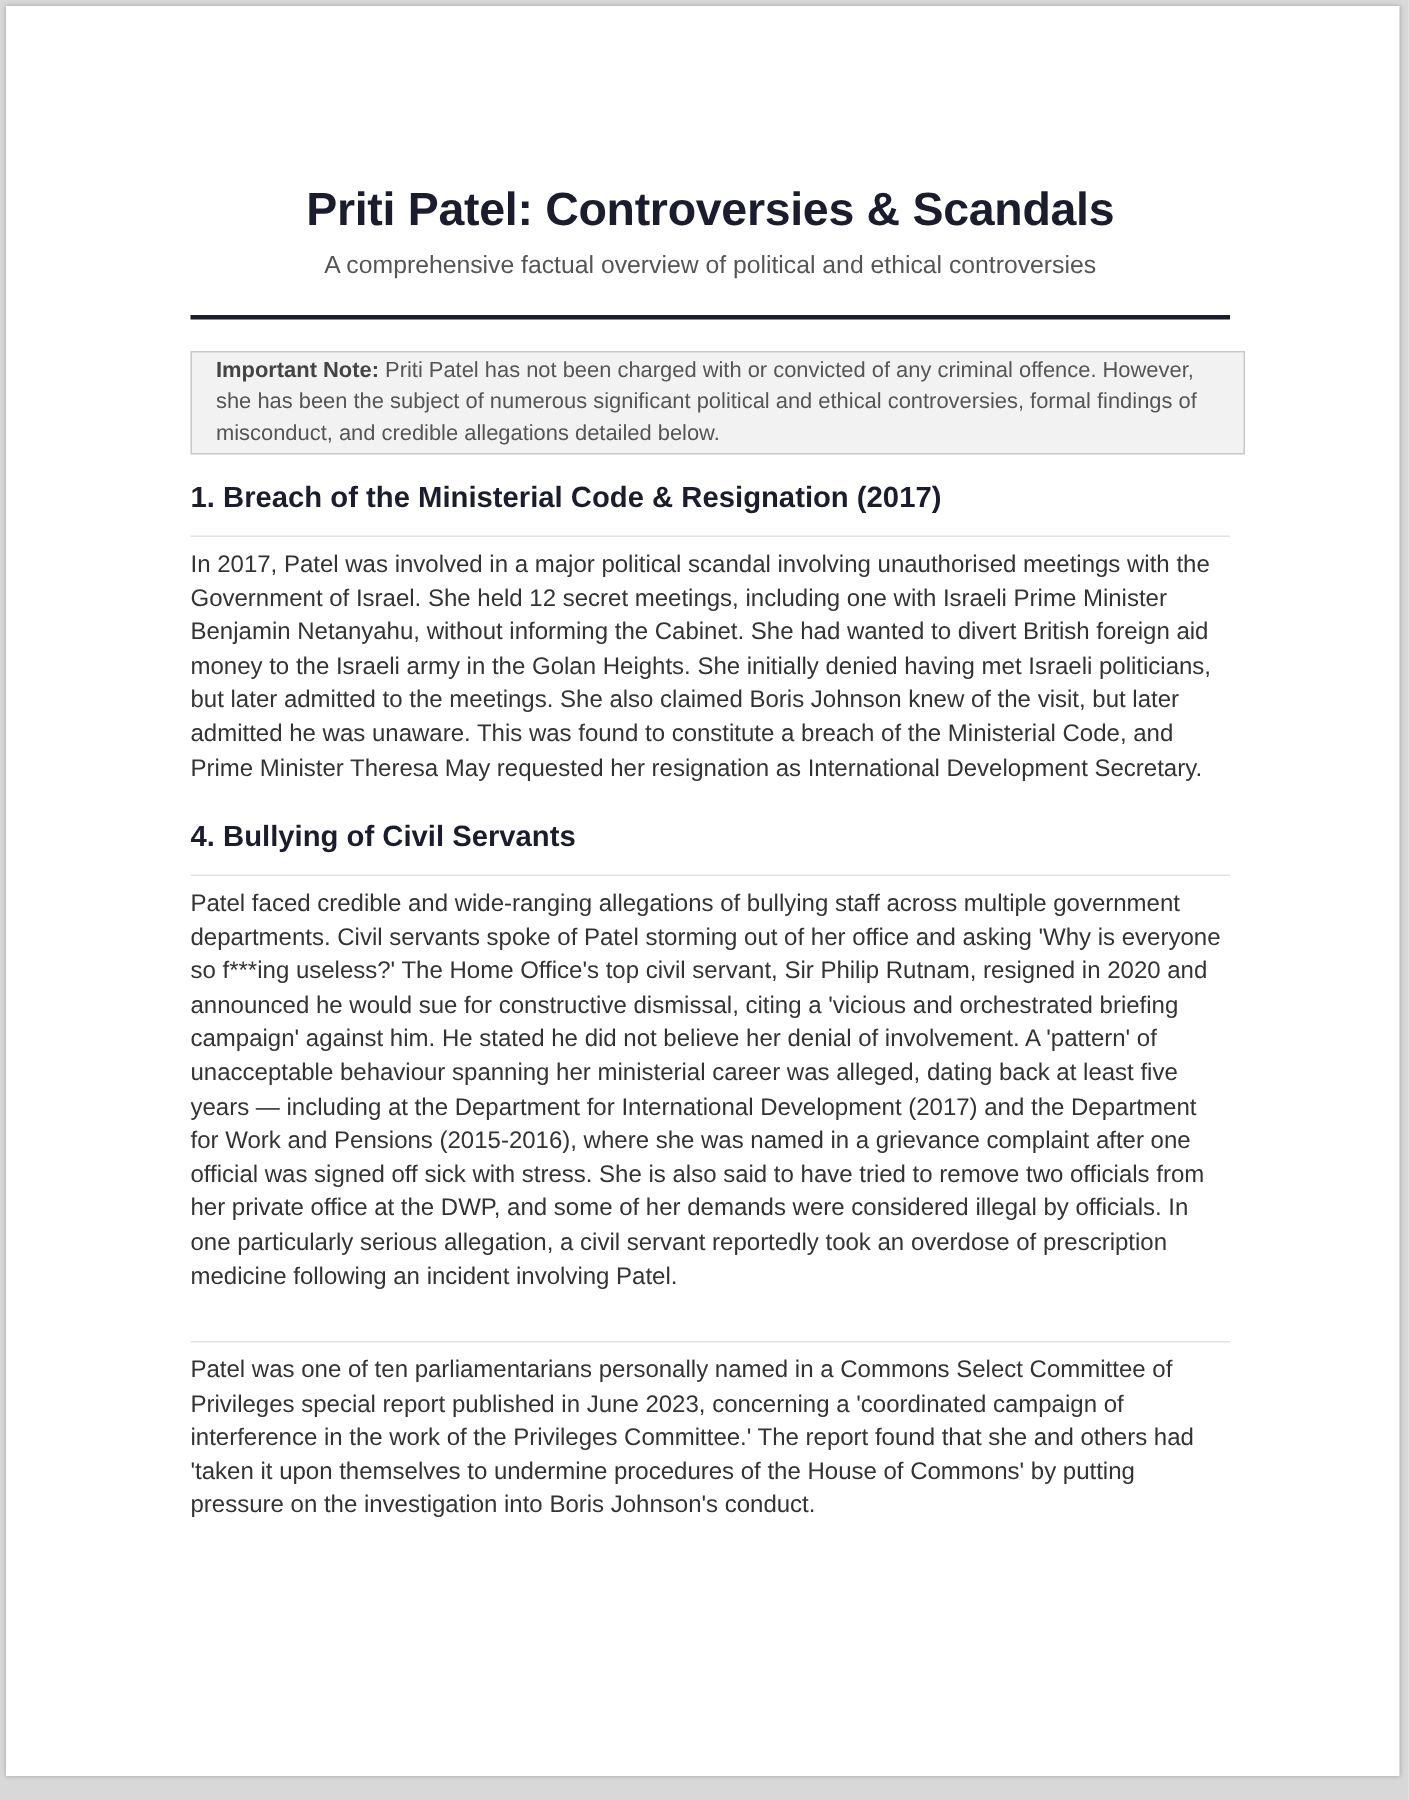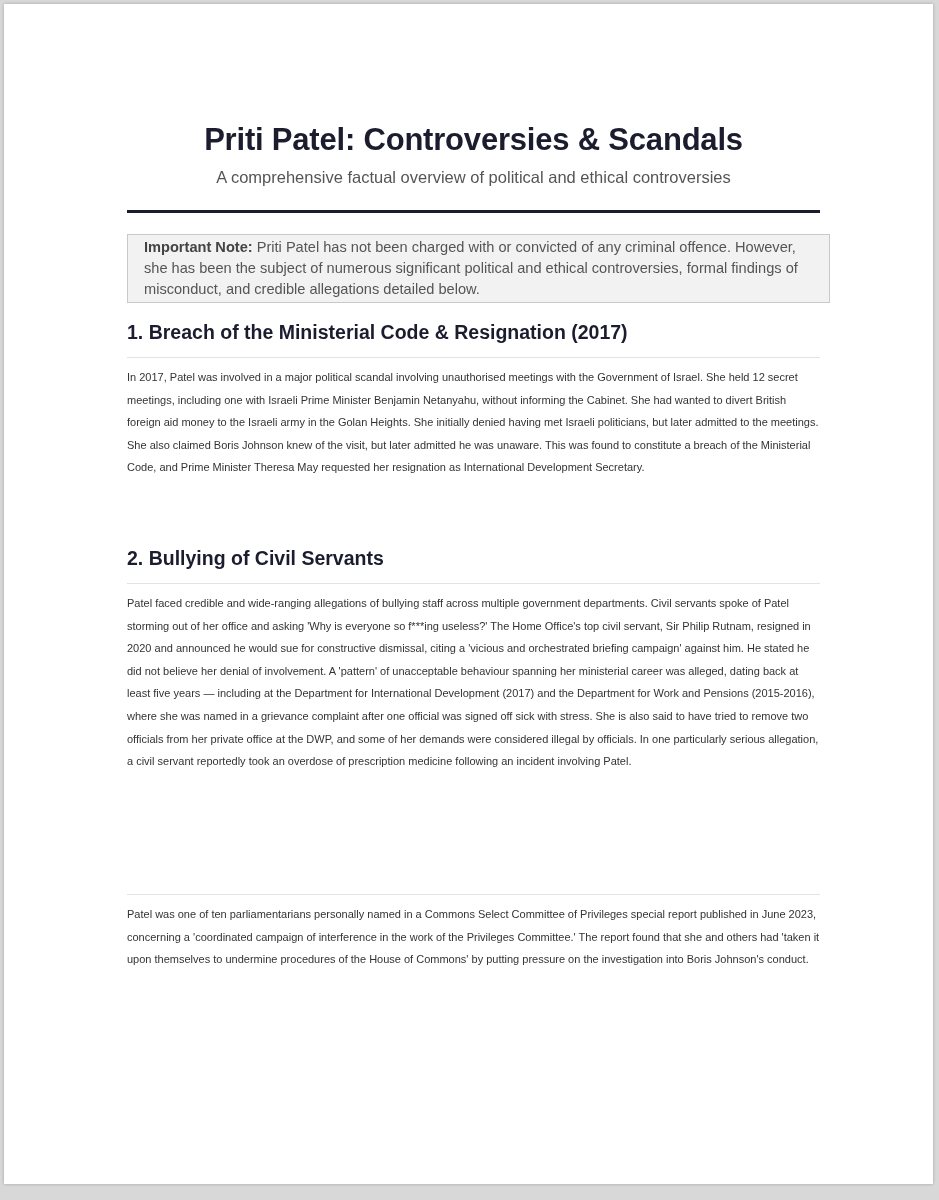--- a/index.html
+++ b/index.html
@@ -87,21 +87,21 @@
       line-height: 30px;
     }
     .section .hr {
       height: 1px;
       background: #e3e3e3;
       margin-top: 10px;
       margin-bottom: 8px;
     }
     .section p {
       margin: 0;
-      font-size: 11px;
+      font-size: 16px;
       line-height: 22.6px;
       color: #333;
     }
   </style>
 </head>
 <body>
 
 <div class="page">
   <div class="content">
     <h1 class="title">Priti Patel: Controversies &amp; Scandals</h1>
@@ -112,21 +112,21 @@
       <b>Important Note:</b><span> Priti Patel has not been charged with or convicted of any criminal offence. However, she has been the subject of numerous significant political and ethical controversies, formal findings of misconduct, and credible allegations detailed below.</span>
     </div>
 
     <div class="section" style="top:313px;">
       <h2>1. Breach of the Ministerial Code &amp; Resignation (2017)</h2>
       <div class="hr"></div>
       <p>In 2017, Patel was involved in a major political scandal involving unauthorised meetings with the Government of Israel. She held 12 secret meetings, including one with Israeli Prime Minister Benjamin Netanyahu, without informing the Cabinet. She had wanted to divert British foreign aid money to the Israeli army in the Golan Heights. She initially denied having met Israeli politicians, but later admitted to the meetings. She also claimed Boris Johnson knew of the visit, but later admitted he was unaware. This was found to constitute a breach of the Ministerial Code, and Prime Minister Theresa May requested her resignation as International Development Secretary.</p>
     </div>
 
     <div class="section" style="top:539px;">
-      <h2>2. Bullying of Civil Servants</h2>
+      <h2>4. Bullying of Civil Servants</h2>
       <div class="hr"></div>
       <p>Patel faced credible and wide-ranging allegations of bullying staff across multiple government departments. Civil servants spoke of Patel storming out of her office and asking 'Why is everyone so f***ing useless?' The Home Office's top civil servant, Sir Philip Rutnam, resigned in 2020 and announced he would sue for constructive dismissal, citing a 'vicious and orchestrated briefing campaign' against him. He stated he did not believe her denial of involvement. A 'pattern' of unacceptable behaviour spanning her ministerial career was alleged, dating back at least five years — including at the Department for International Development (2017) and the Department for Work and Pensions (2015-2016), where she was named in a grievance complaint after one official was signed off sick with stress. She is also said to have tried to remove two officials from her private office at the DWP, and some of her demands were considered illegal by officials. In one particularly serious allegation, a civil servant reportedly took an overdose of prescription medicine following an incident involving Patel.</p>
     </div>
 
     <div class="section" style="top:880px;">
       <div class="hr"></div>
       <p>Patel was one of ten parliamentarians personally named in a Commons Select Committee of Privileges special report published in June 2023, concerning a 'coordinated campaign of interference in the work of the Privileges Committee.' The report found that she and others had 'taken it upon themselves to undermine procedures of the House of Commons' by putting pressure on the investigation into Boris Johnson's conduct.</p>
     </div>
   </div>
 </div>

